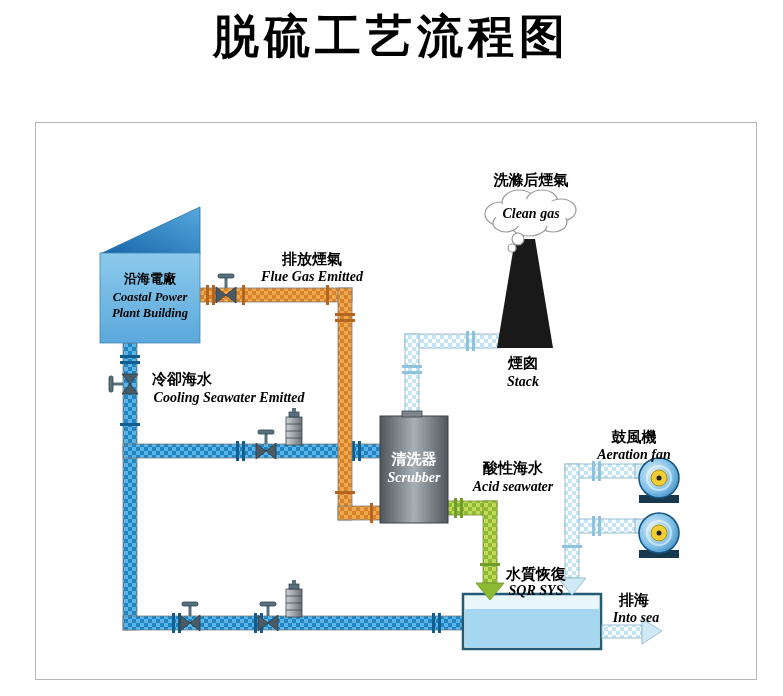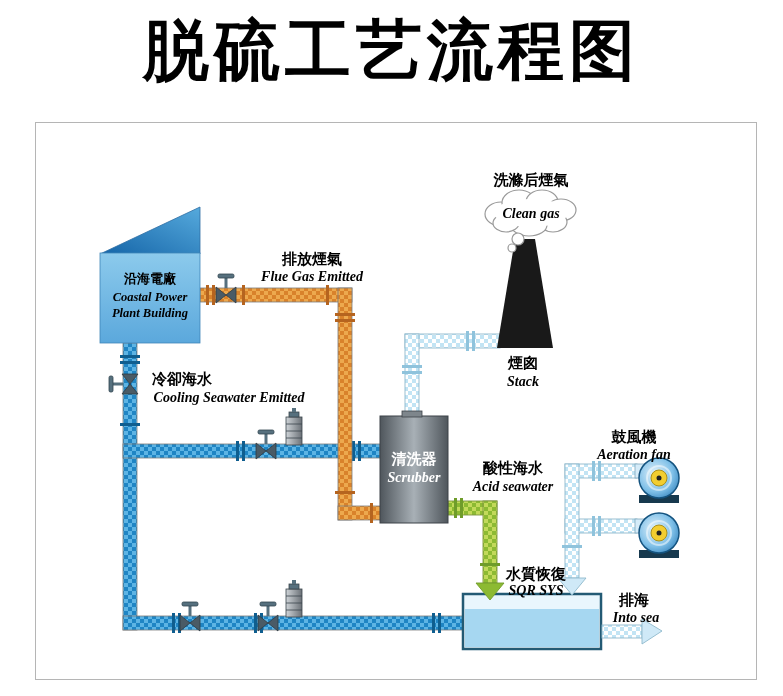--- a/index.html
+++ b/index.html
@@ -1,19 +1,19 @@
 <!DOCTYPE html>
 <html><head>
 <meta charset="utf-8">
 <style>
   html,body{margin:0;padding:0;background:#fff;}
   #stage{position:relative;width:783px;height:696px;background:#fff;overflow:hidden;
          font-family:"Liberation Serif","DejaVu Serif",serif;}
   #main-title{position:absolute;top:6px;left:0;width:783px;text-align:center;
-              font-size:66px;font-weight:bold;letter-spacing:5px;color:#000;}
+              font-size:46px;font-weight:bold;letter-spacing:5px;color:#000;}
   #frame{position:absolute;left:35px;top:122px;width:722px;height:558px;
          border:1px solid #b5b5b5;box-sizing:border-box;background:#fff;}
   svg{display:block;}
   text{font-family:"Liberation Serif","DejaVu Serif",serif;}
   .cn{font-size:15px;font-weight:bold;fill:#000;}
   .en{font-size:14px;font-weight:bold;font-style:italic;fill:#000;}
   .cnW{font-size:15px;font-weight:bold;fill:#fff;}
   .enW{font-size:14px;font-weight:bold;font-style:italic;fill:#fff;}
   .cnS{font-size:13px;font-weight:bold;fill:#000;}
   .enS{font-size:12.5px;font-weight:bold;font-style:italic;fill:#000;}

